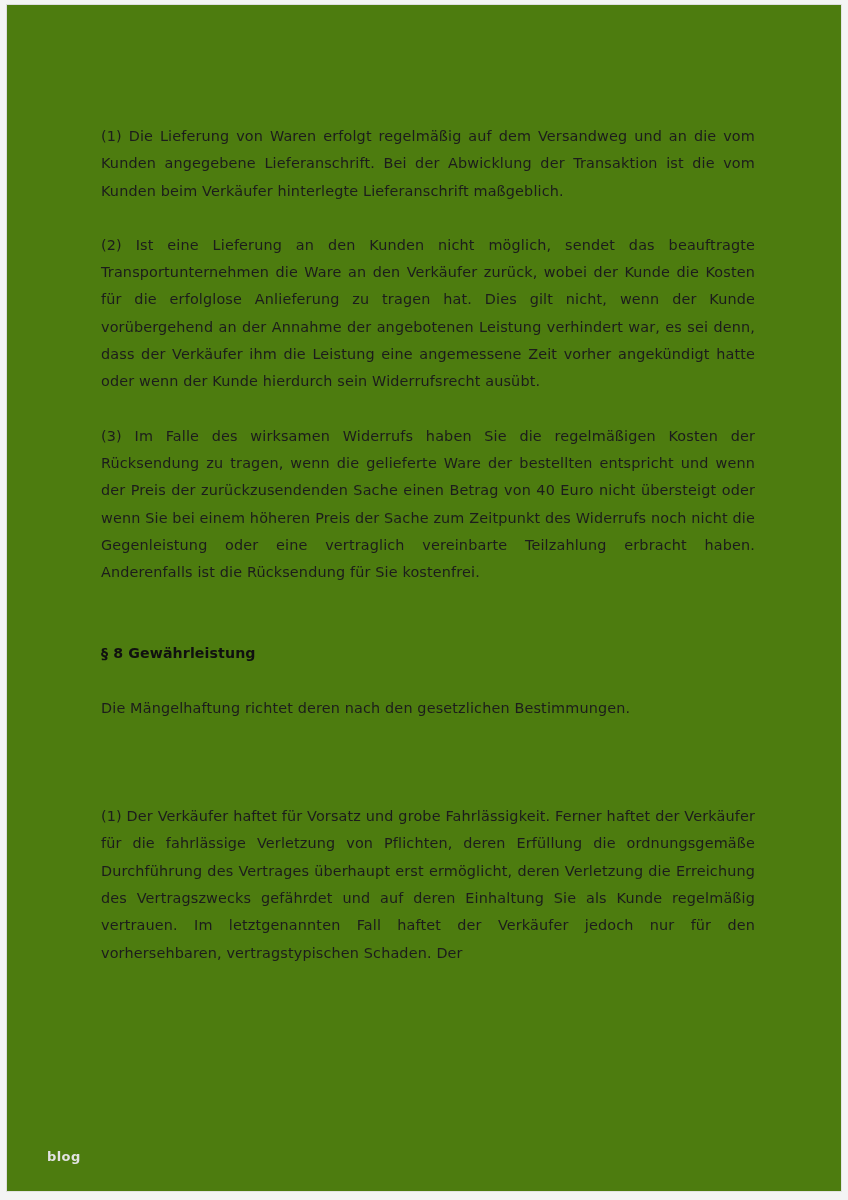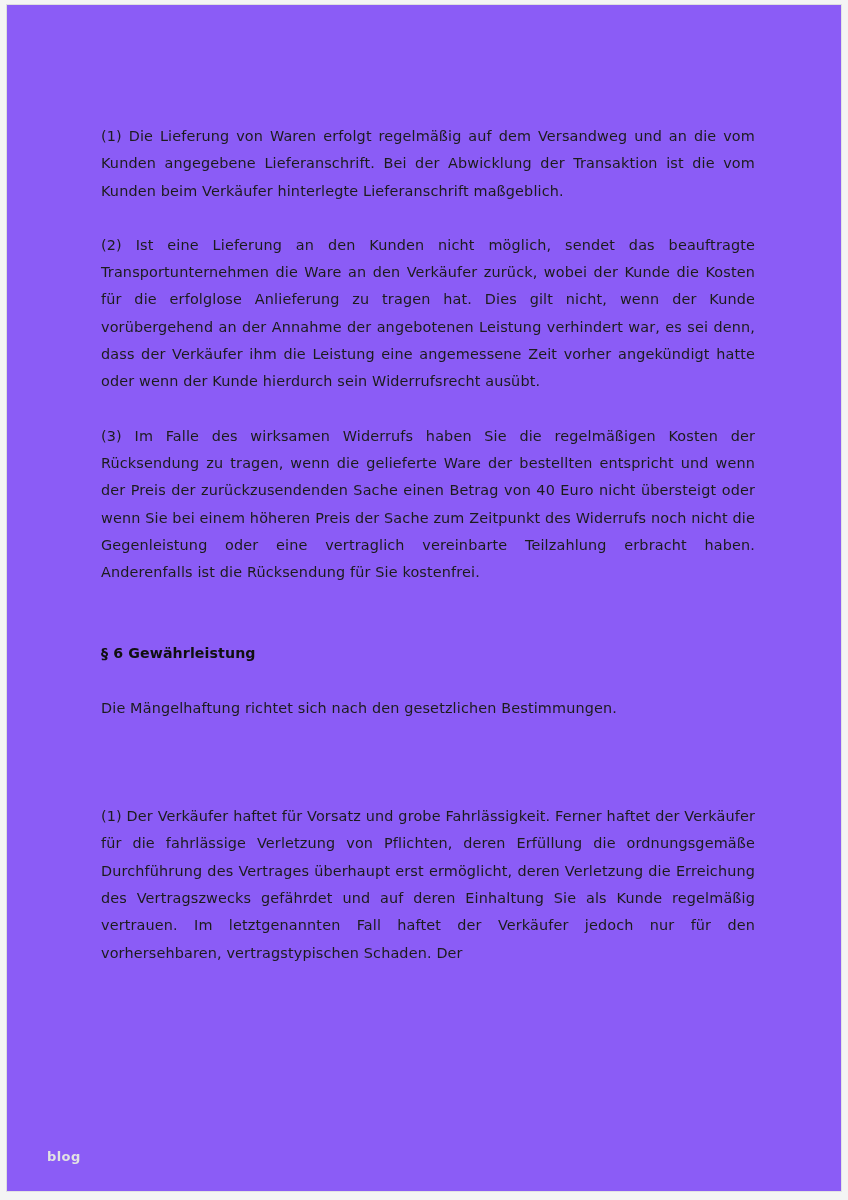--- a/index.html
+++ b/index.html
@@ -13,21 +13,21 @@
     font-family: "DejaVu Sans", sans-serif;
     overflow: hidden;
   }
 
   .page-sheet {
     position: absolute;
     left: 6px;
     top: 4px;
     width: 836px;
     height: 1188px;
-    background: #8b5cf6;
+    background: #4d7c0f;
     border: 1px solid #e3e3e3;
     border-top-color: #dedede;
     border-left-color: #dedede;
     box-sizing: border-box;
   }
 
   .content-area {
     position: absolute;
     left: 94px;
     top: 118px;
@@ -92,25 +92,25 @@
     <div class="gap-paragraph"></div>
 
     <p class="doc-paragraph">(2) Ist eine Lieferung an den Kunden nicht möglich, sendet das beauftragte Transportunternehmen die Ware an den Verkäufer zurück, wobei der Kunde die Kosten für die erfolglose Anlieferung zu tragen hat. Dies gilt nicht, wenn der Kunde vorübergehend an der Annahme der angebotenen Leistung verhindert war, es sei denn, dass der Verkäufer ihm die Leistung eine angemessene Zeit vorher angekündigt hatte oder wenn der Kunde hierdurch sein Widerrufsrecht ausübt.</p>
 
     <div class="gap-paragraph"></div>
 
     <p class="doc-paragraph">(3) Im Falle des wirksamen Widerrufs haben Sie die regelmäßigen Kosten der Rücksendung zu tragen, wenn die gelieferte Ware der bestellten entspricht und wenn der Preis der zurückzusendenden Sache einen Betrag von 40 Euro nicht übersteigt oder wenn Sie bei einem höheren Preis der Sache zum Zeitpunkt des Widerrufs noch nicht die Gegenleistung oder eine vertraglich vereinbarte Teilzahlung erbracht haben. Anderenfalls ist die Rücksendung für Sie kostenfrei.</p>
 
     <div class="gap-heading-before"></div>
 
-    <h2 class="doc-heading">§ 6 Gewährleistung</h2>
+    <h2 class="doc-heading">§ 8 Gewährleistung</h2>
 
     <div class="gap-heading-after"></div>
 
-    <p class="doc-paragraph">Die Mängelhaftung richtet sich nach den gesetzlichen Bestimmungen.</p>
+    <p class="doc-paragraph">Die Mängelhaftung richtet deren nach den gesetzlichen Bestimmungen.</p>
 
     <div class="gap-heading-before"></div>
 
 
     <div class="gap-heading-after"></div>
 
     <p class="doc-paragraph">(1) Der Verkäufer haftet für Vorsatz und grobe Fahrlässigkeit. Ferner haftet der Verkäufer für die fahrlässige Verletzung von Pflichten, deren Erfüllung die ordnungsgemäße Durchführung des Vertrages überhaupt erst ermöglicht, deren Verletzung die Erreichung des Vertragszwecks gefährdet und auf deren Einhaltung Sie als Kunde regelmäßig vertrauen. Im letztgenannten Fall haftet der Verkäufer jedoch nur für den vorhersehbaren, vertragstypischen Schaden. Der</p>
 
   </div>
 

